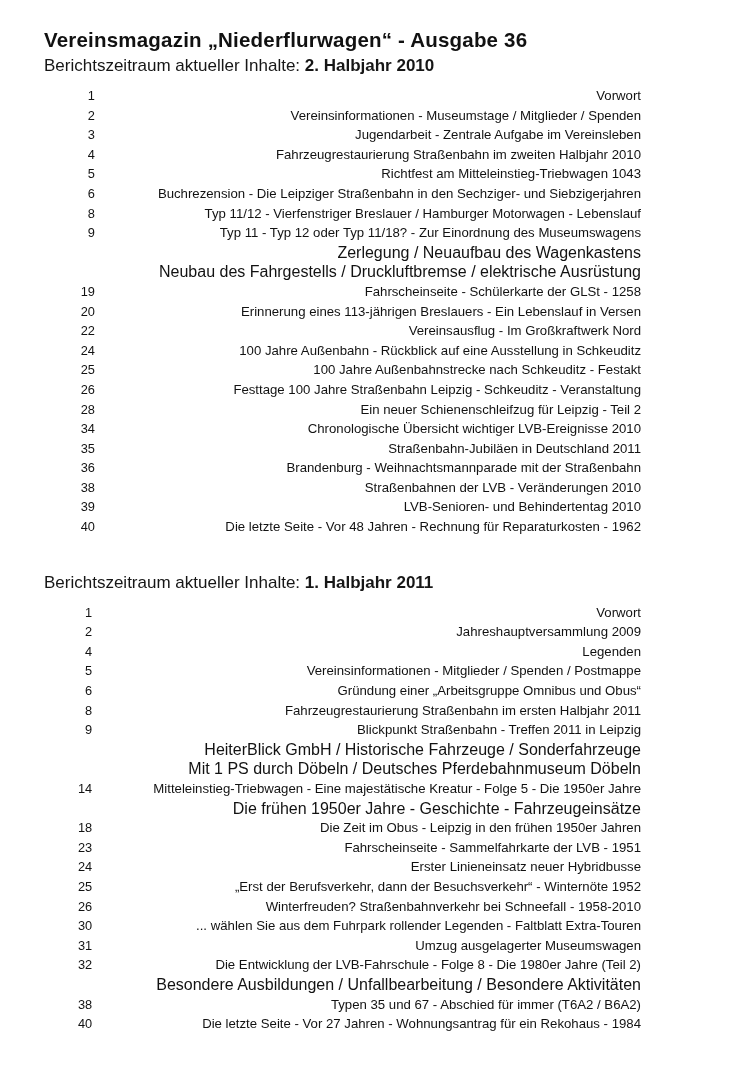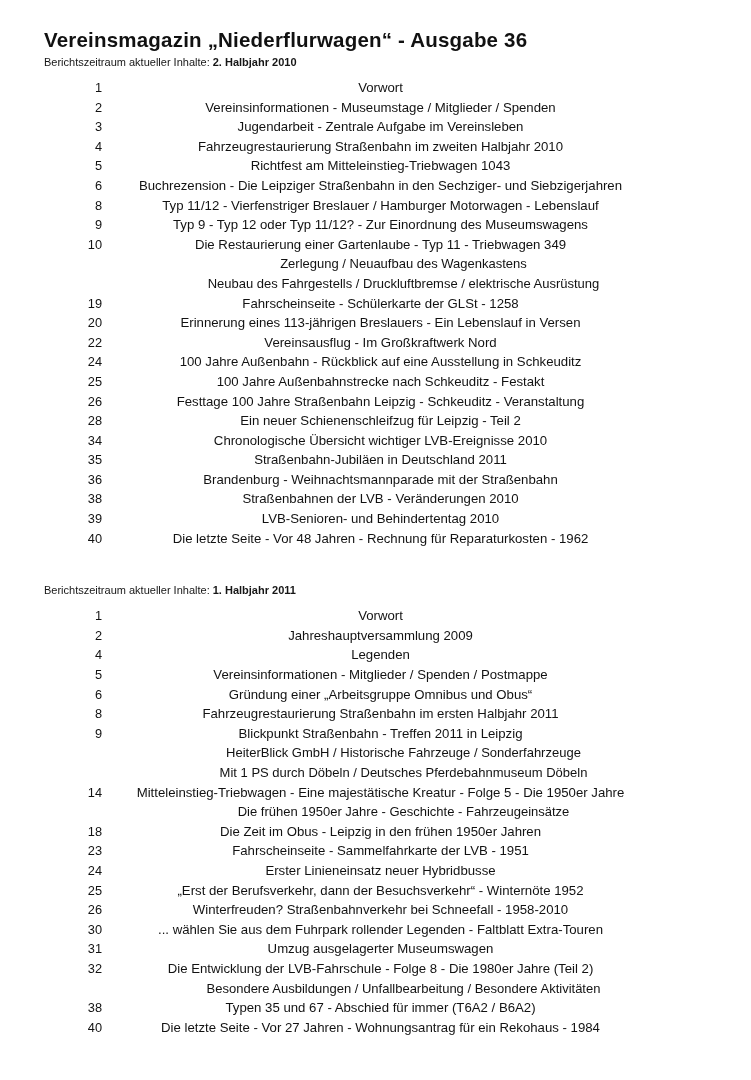--- a/index.html
+++ b/index.html
@@ -31,21 +31,21 @@
   .issue-title {
     font-size: 20.5px;
     font-weight: bold;
     letter-spacing: 0.2px;
     color: #111;
     margin: 0 0 4px 0;
     padding-left: 4px;
     white-space: nowrap;
   }
   .issue-subtitle {
-    font-size: 11px;
+    font-size: 17px;
     margin: 0 0 10px 0;
     padding-left: 4px;
     color: #161616;
   }
   .issue-subtitle .bold {
     font-weight: bold;
   }
   .toc {
     width: 100%;
     border-collapse: collapse;
@@ -60,26 +60,26 @@
     padding: 0;
     color: #121212;
   }
   .toc td.num {
     width: 62px;
     text-align: right;
     padding-right: 18px;
     font-size: 12.8px;
   }
   .toc td.txt {
-    text-align: center;
+    text-align: right;
     white-space: nowrap;
   }
   .toc tr.sub td.txt {
     padding-left: 46px;
-    font-size: 13px;
+    font-size: 16px;
   }
 </style>
 </head>
 <body>
 
 <div class="page">
 
   <section class="issue">
     <h1 class="issue-title">Vereinsmagazin  „Niederflurwagen“  -  Ausgabe 36</h1>
     <p class="issue-subtitle"><span>Berichtszeitraum aktueller Inhalte: </span><span class="bold">2. Halbjahr 2010</span></p>
@@ -108,25 +108,21 @@
         <tr>
             <td class="num">6</td>
             <td class="txt">Buchrezension - Die Leipziger Straßenbahn in den Sechziger- und Siebzigerjahren</td>
           </tr>
         <tr>
             <td class="num">8</td>
             <td class="txt">Typ 11/12 - Vierfenstriger Breslauer / Hamburger Motorwagen - Lebenslauf</td>
           </tr>
         <tr>
             <td class="num">9</td>
-            <td class="txt">Typ 9 - Typ 12 oder Typ 11/12? - Zur Einordnung des Museumswagens</td>
-          </tr>
-        <tr>
-            <td class="num">10</td>
-            <td class="txt">Die Restaurierung einer Gartenlaube - Typ 11 - Triebwagen 349</td>
+            <td class="txt">Typ 11 - Typ 12 oder Typ 11/18? - Zur Einordnung des Museumswagens</td>
           </tr>
         <tr class="sub">
             <td class="num"></td>
             <td class="txt">Zerlegung / Neuaufbau des Wagenkastens</td>
           </tr>
         <tr class="sub">
             <td class="num"></td>
             <td class="txt">Neubau des Fahrgestells / Druckluftbremse / elektrische Ausrüstung</td>
           </tr>
         <tr>

